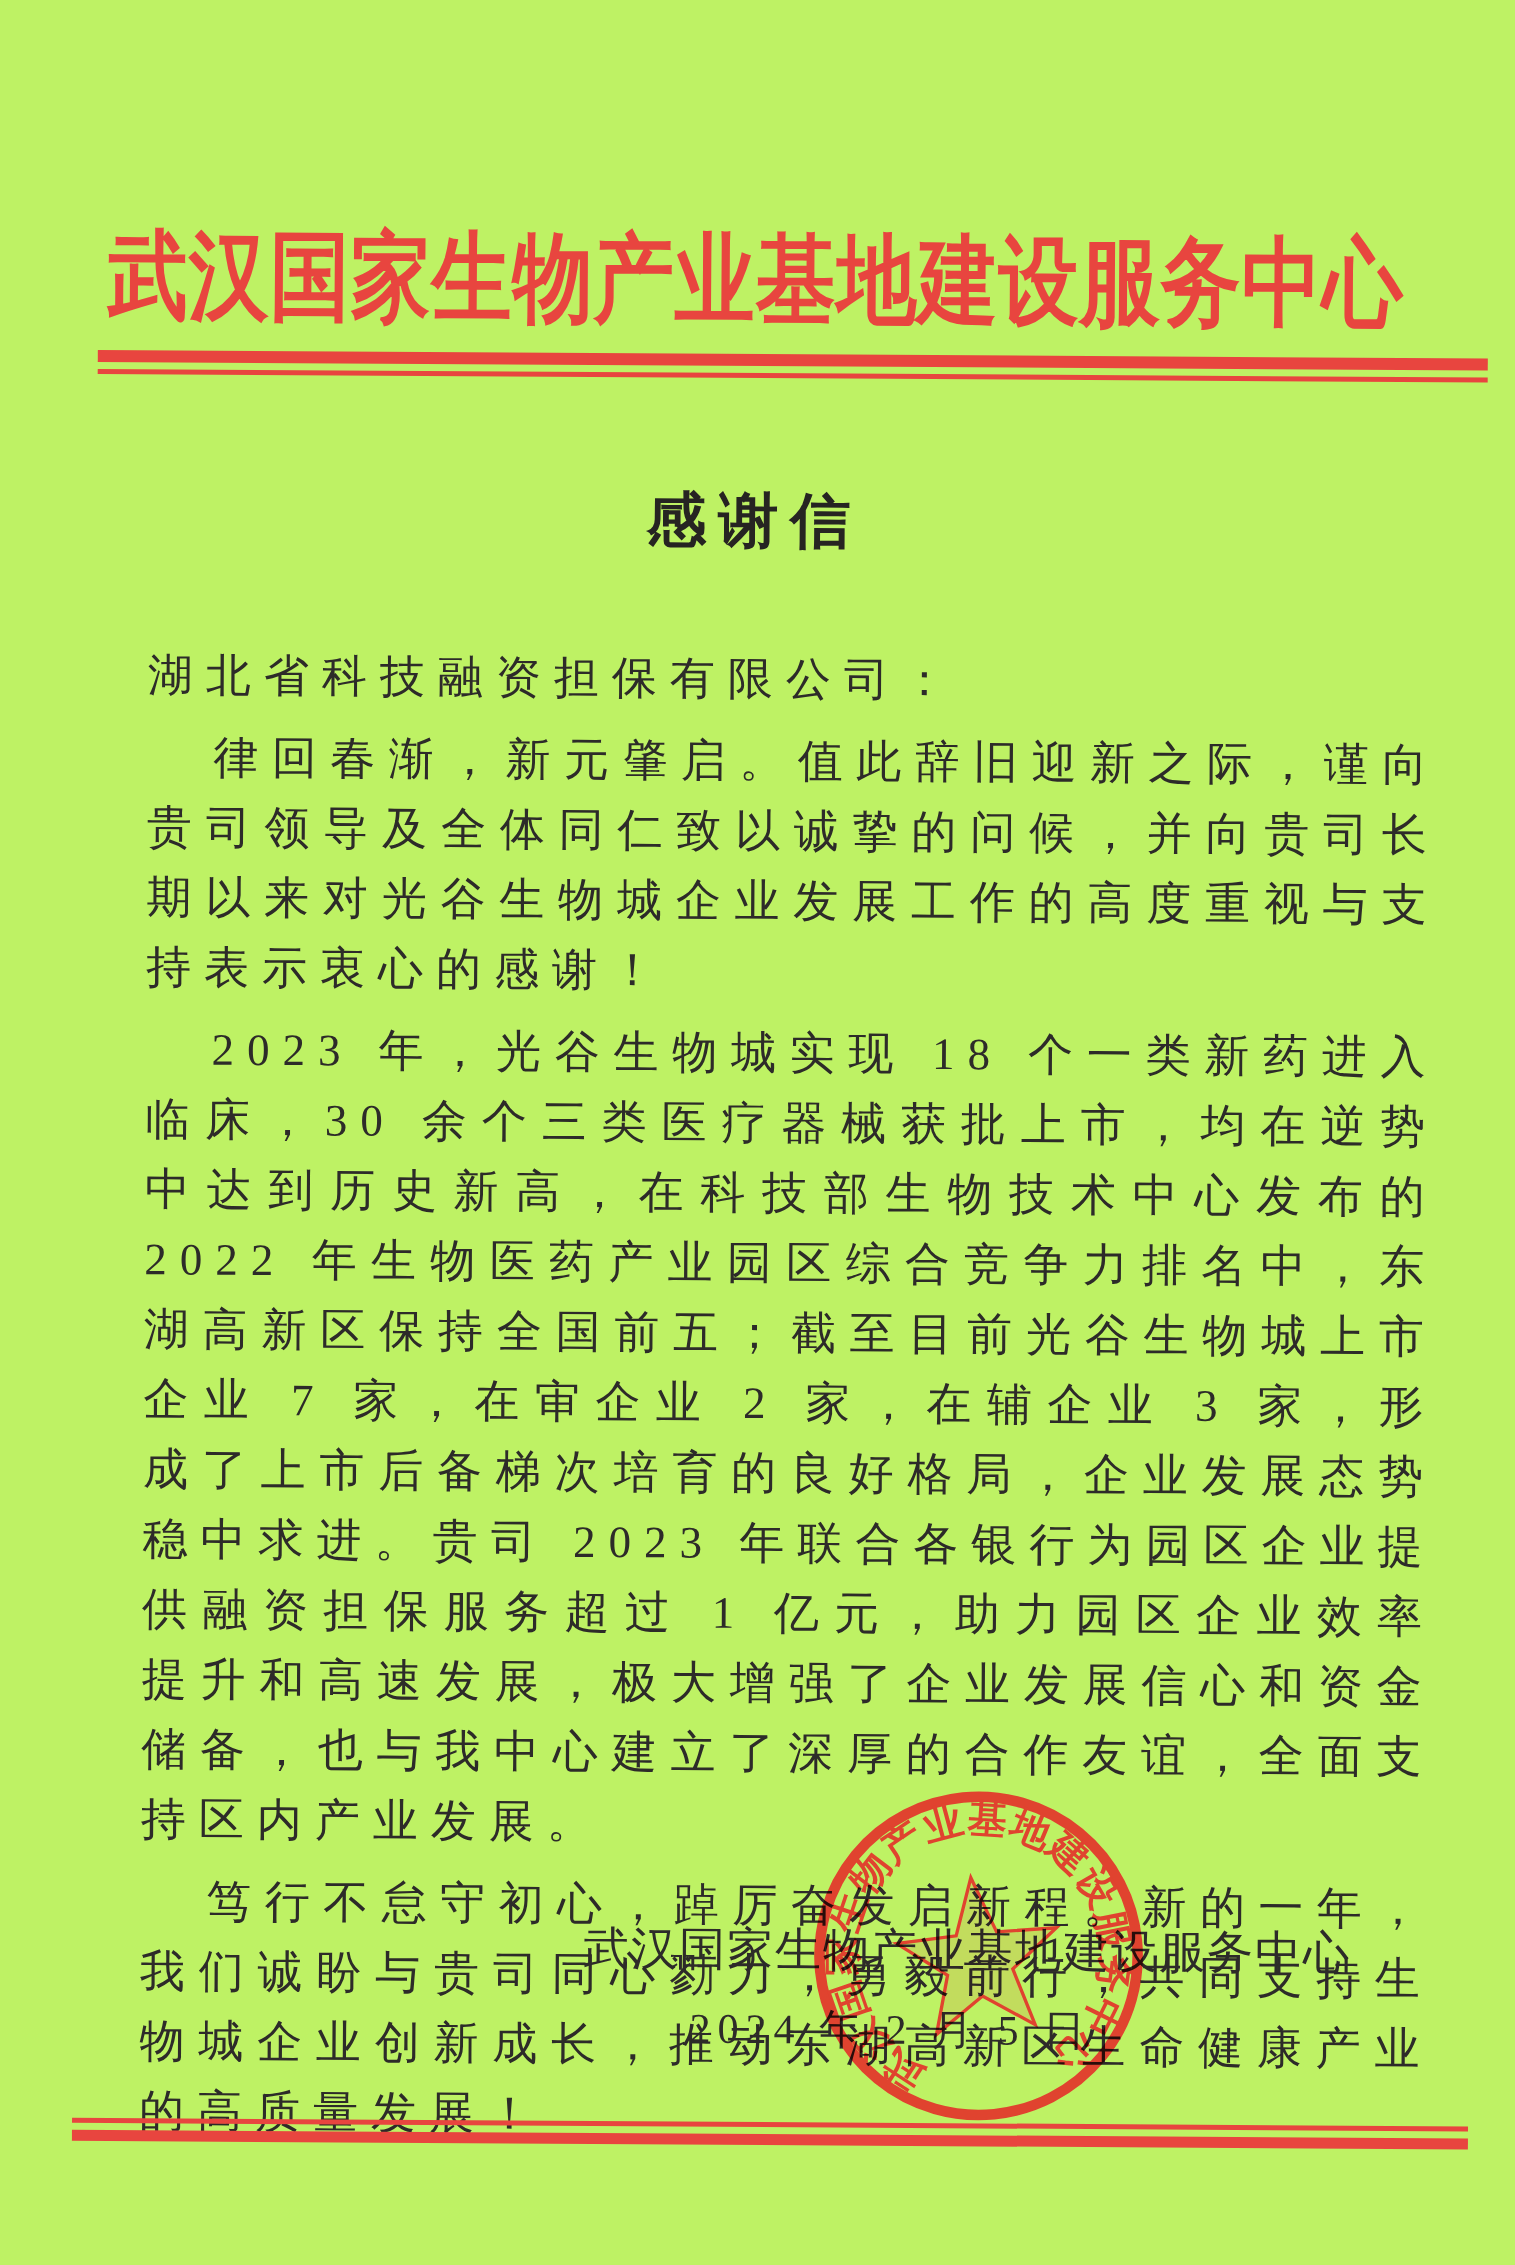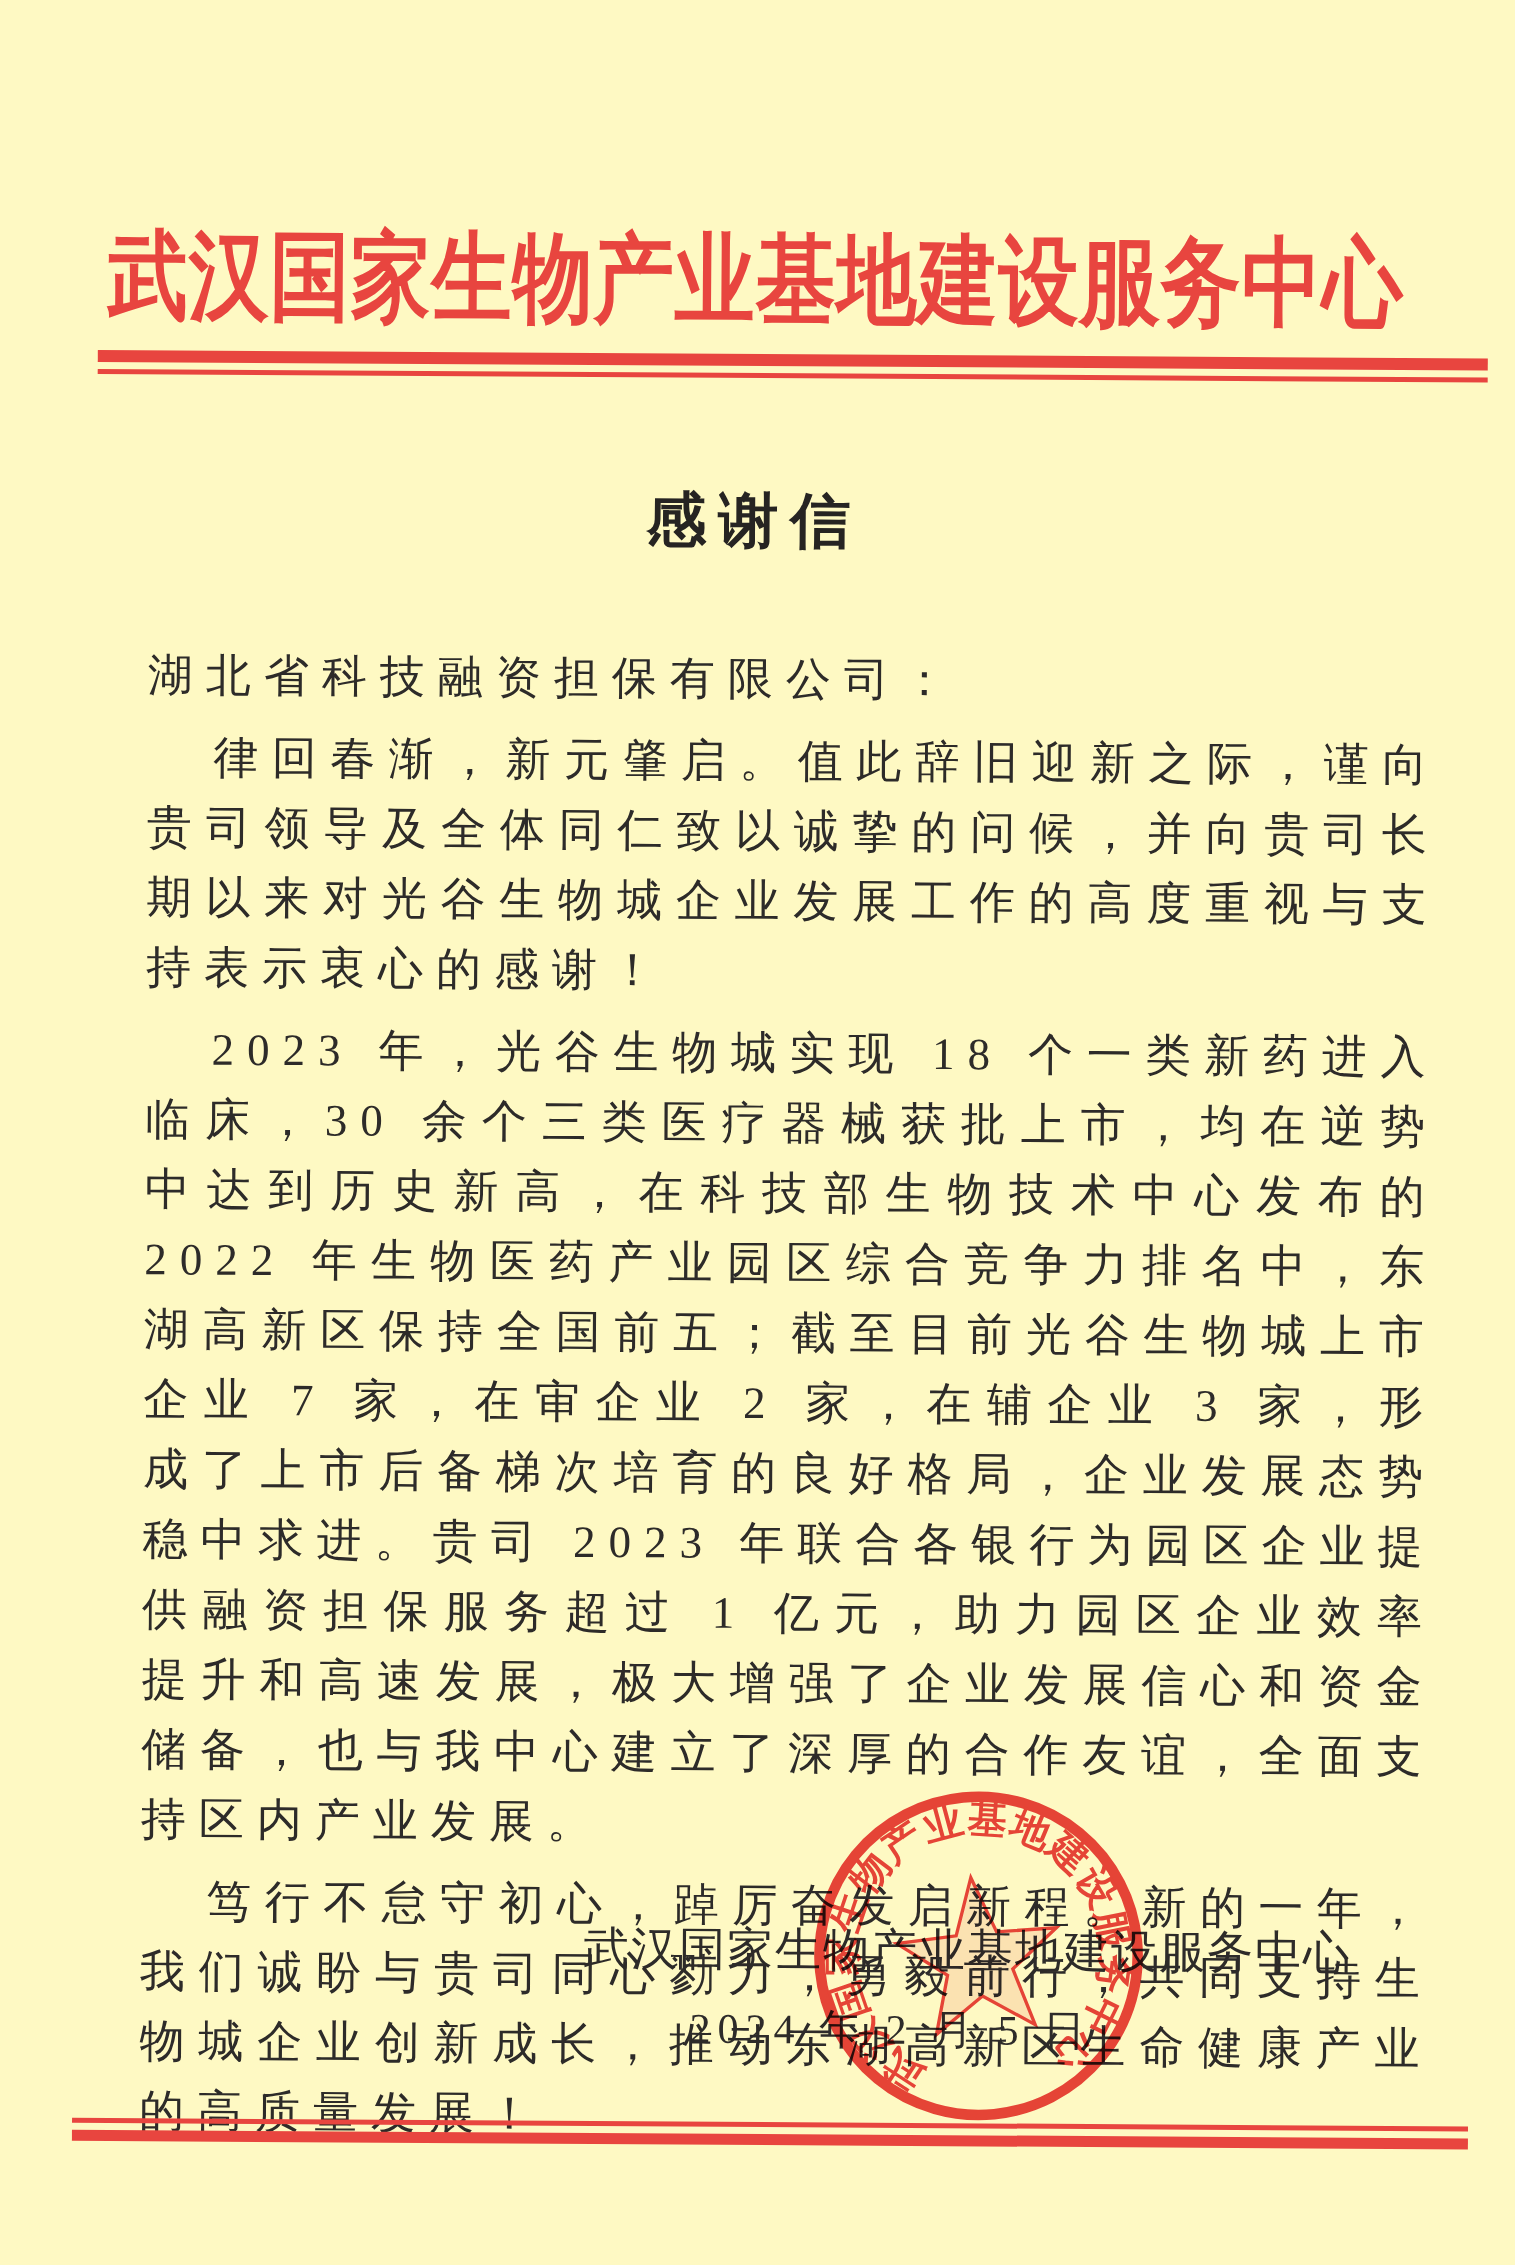--- a/index.html
+++ b/index.html
@@ -1,19 +1,19 @@
 <!DOCTYPE html>
 <html lang="zh" style="--accent-red: #e8453f; --stamp-red: #e3342a; --ink: #2d2b29;"><head>
 <meta charset="utf-8">
 <style>
   html,body{margin:0;padding:0;background:#ffffff;}
   .sheet{
     position:relative;
     width:1515px;height:2265px;
-    background:#fef9c3;
+    background:#bef264;
     overflow:hidden;
     font-family:"Liberation Serif","DejaVu Serif",serif;
     color:var(--ink,#2d2b29);
   }
   .sheet-inner{
     position:absolute;inset:0;
     transform:rotate(0.35deg);
     transform-origin:50% 0;
   }
   

